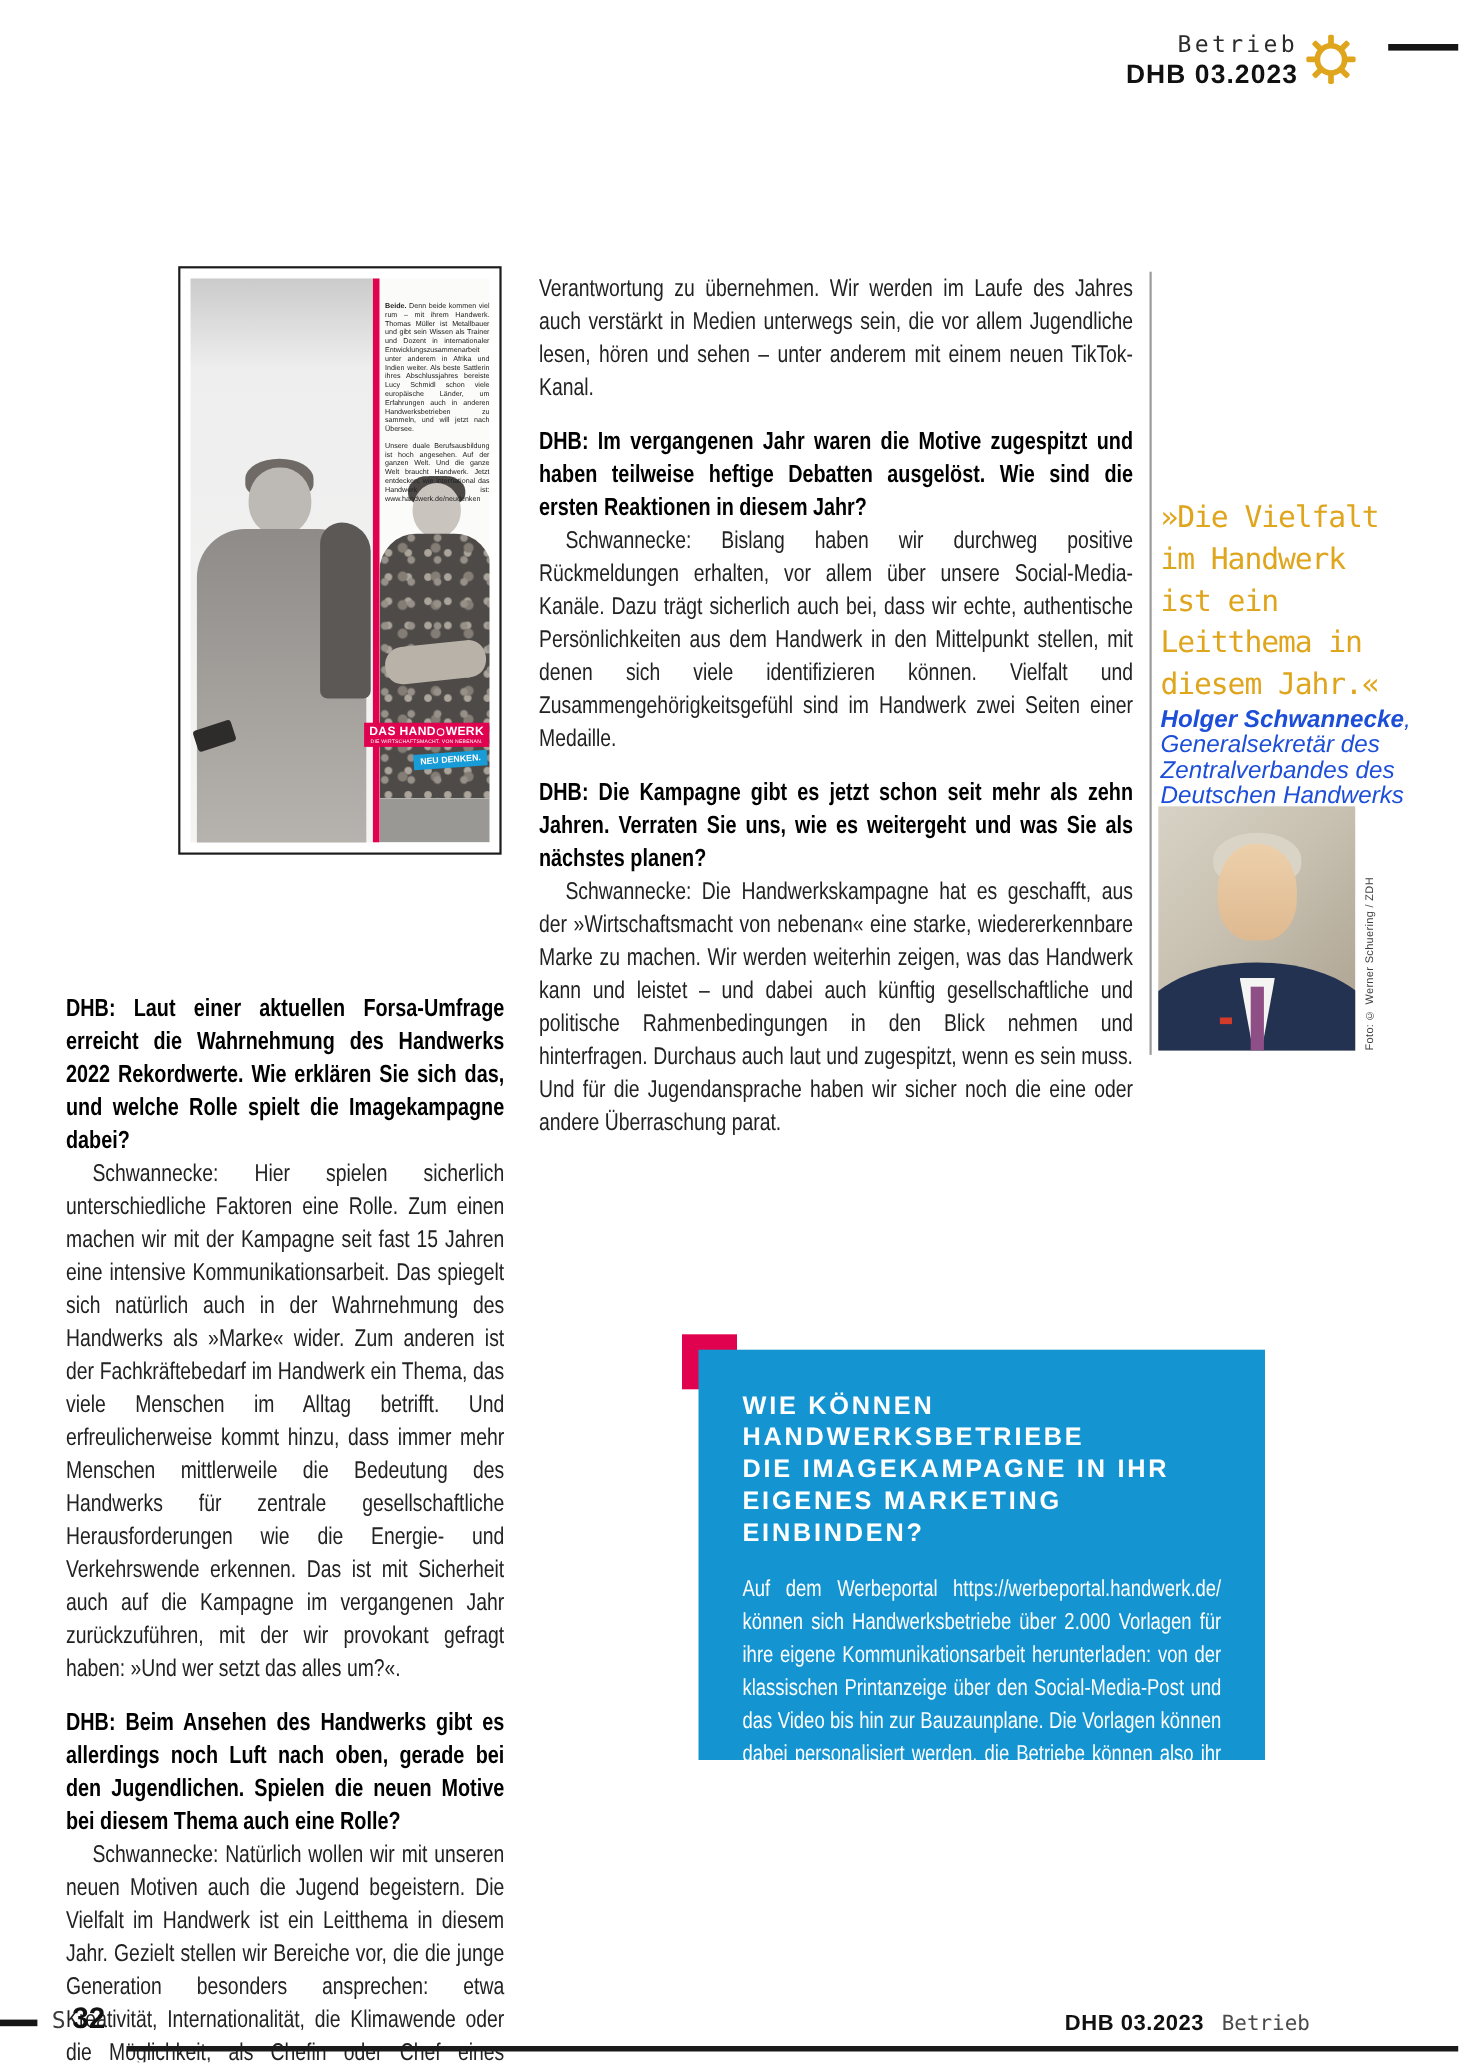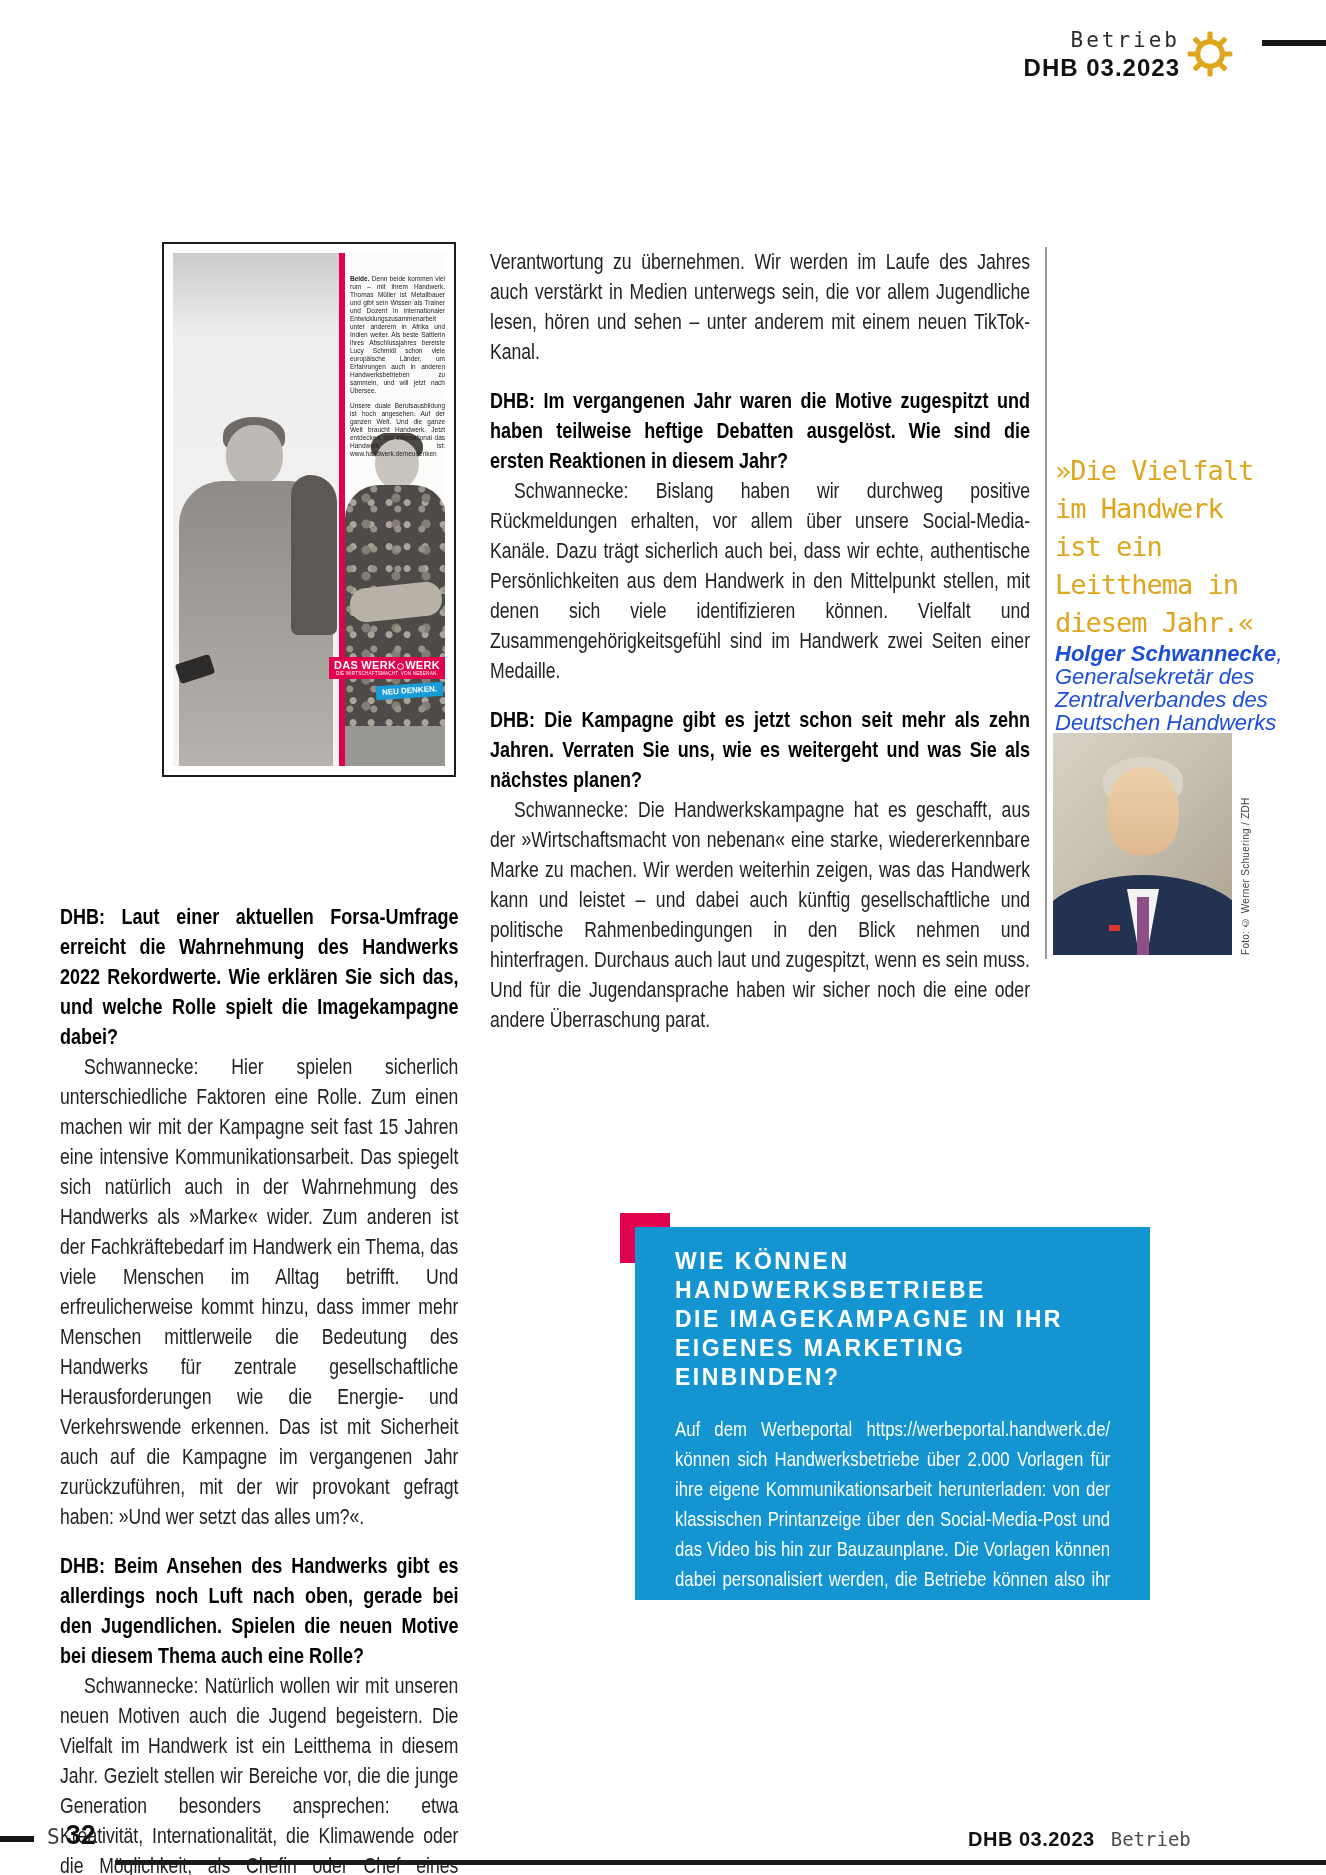--- a/index.html
+++ b/index.html
@@ -90,21 +90,21 @@
   .pt-shirt { position:absolute; left:74px; bottom:0; width:32px; height:66px; background:#f4f4f2;
               clip-path:polygon(0 0,100% 0,62% 100%,38% 100%); }
   .pt-tie   { position:absolute; left:84px; bottom:0; width:12px; height:58px; background:#8d4f86; }
   .pt-pin   { position:absolute; left:56px; bottom:24px; width:11px; height:6px; background:#d23a2a; }
   .credit { position:absolute; left:1240px; top:733px; height:222px; writing-mode:vertical-rl;
             transform:rotate(180deg); font-size:10px; letter-spacing:0.3px; color:#3f3f3f; }
 
   
   .pink-square { position:absolute; left:620px; top:1213px; width:50px; height:50px; background:#e0024e; z-index:1; }
   .infobox { position:absolute; left:635px; top:1227px; width:515px; height:373px; box-sizing:border-box;
-             background:#1495d2; padding:20px 40px 0 40px; z-index:2; }
+             background:#1495d2; padding:36px 40px 0 40px; z-index:2; }
   .infobox-heading { margin:0; color:#fff; font-size:23px; line-height:29px; letter-spacing:2.5px;
                      font-weight:bold; white-space:pre-line; }
   .infobox-bodywrap { margin-top:22px; width:544px; }
   .infobox-body { margin:0; color:#fff; font-size:21px; line-height:30px; text-align:justify; }
   .infobox-body .url { color:#fff; }
 
   
   .ft-line-left { position:absolute; left:0; top:1836px; width:34px; height:6px; background:#151515; }
   .ft-page { position:absolute; left:47px; top:1820px; }
   .ft-s   { font-family:"DejaVu Sans Mono", monospace; font-size:21px; color:#3c3c3c; }
@@ -163,21 +163,21 @@
       <div class="stripe"></div>
 
 
       <div class="ad-copy">
         <p><span class="ad-lead">Beide.</span><span> Denn beide kommen viel rum – mit ihrem Handwerk. Thomas Müller ist Metallbauer und gibt sein Wissen als Trainer und Dozent in internationaler Entwicklungszusammenarbeit unter anderem in Afrika und Indien weiter. Als beste Sattlerin ihres Abschlussjahres bereiste Lucy Schmidl schon viele europäische Länder, um Erfahrungen auch in anderen Handwerksbetrieben zu sammeln, und will jetzt nach Übersee.</span></p>
         <p>Unsere duale Berufsausbildung ist hoch angesehen. Auf der ganzen Welt. Und die ganze Welt braucht Handwerk. Jetzt entdecken, wie international das Handwerk ist: www.handwerk.de/neudenken</p>
       </div>
 
       <div class="ad-logo">
         <div class="logo-box">
-          <div class="logo-main"><span>DAS WERK</span><span class="globe"></span><span>WERK</span></div>
+          <div class="logo-main"><span>DAS HAND</span><span class="globe"></span><span>WERK</span></div>
           <div class="logo-sub">DIE WIRTSCHAFTSMACHT. VON NEBENAN.</div>
         </div><br>
         <span class="neu-badge">NEU DENKEN.</span>
       </div>
     </div>
   </div>
 
   <div class="col1 condensed">
     <p class="q-par first">DHB: Laut einer aktuellen Forsa-Umfrage erreicht die Wahrnehmung des Handwerks 2022 Rekordwerte. Wie erklären Sie sich das, und welche Rolle spielt die Imagekampagne dabei?</p>
     <p class="body-par indent">Schwannecke: Hier spielen sicherlich unterschiedliche Faktoren eine Rolle. Zum einen machen wir mit der Kampagne seit fast 15 Jahren eine intensive Kommunikationsarbeit. Das spiegelt sich natürlich auch in der Wahrnehmung des Handwerks als »Marke« wider. Zum anderen ist der Fachkräftebedarf im Handwerk ein Thema, das viele Menschen im Alltag betrifft. Und erfreulicherweise kommt hinzu, dass immer mehr Menschen mittlerweile die Bedeutung des Handwerks für zentrale gesellschaftliche Herausforderungen wie die Energie- und Verkehrswende erkennen. Das ist mit Sicherheit auch auf die Kampagne im vergangenen Jahr zurückzuführen, mit der wir provokant gefragt haben: »Und wer setzt das alles um?«.</p>

